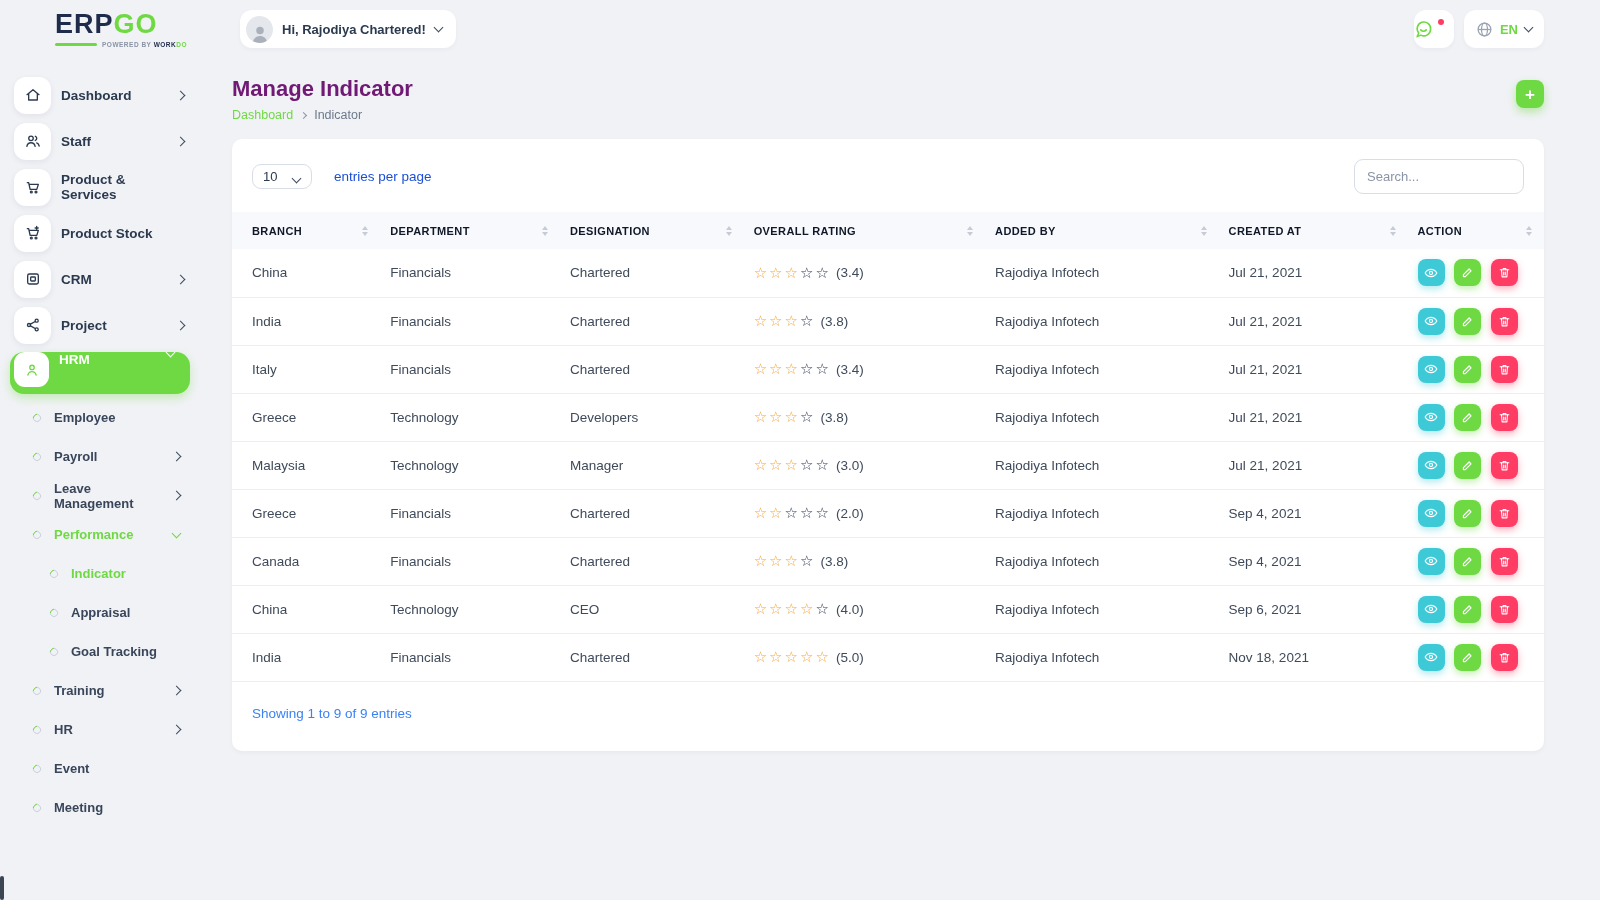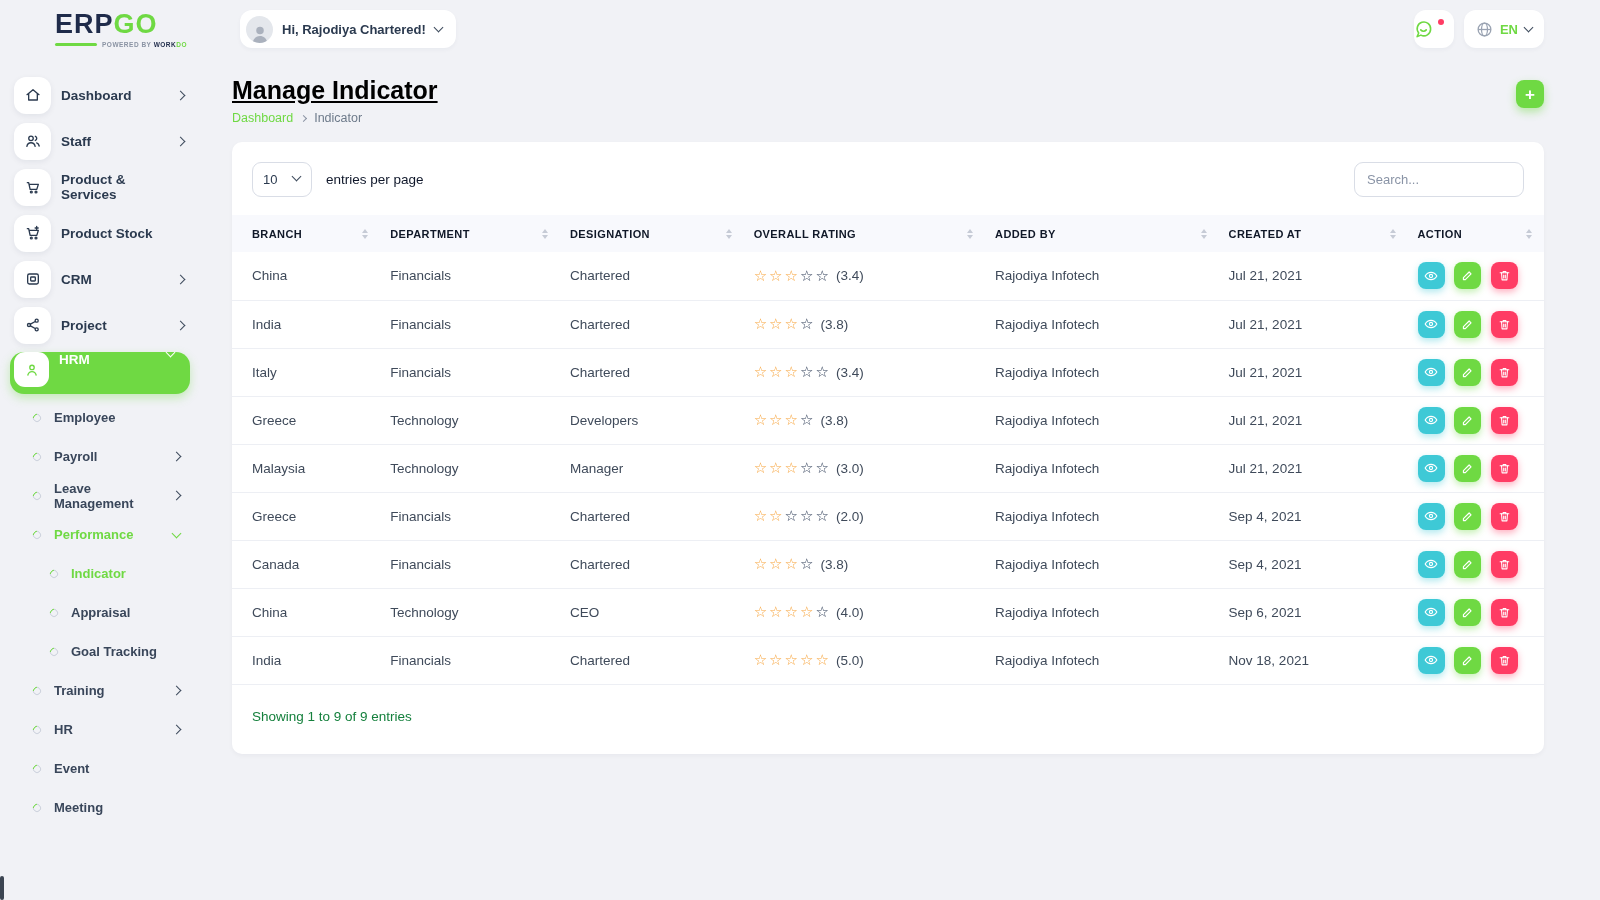--- a/index.html
+++ b/index.html
@@ -66,42 +66,42 @@
   .bullet { width:8px; height:8px; border-radius:50%; border:1.8px solid #cdd2dd; border-top-color:#6fd943; transform:rotate(-45deg); flex:0 0 auto; }
   .sub-label { margin-left:13px; font-size:13px; font-weight:600; color:#39465a; }
   .sub-item.green .sub-label { color:#6fd943; font-weight:700; }
   .sub-item.green .chev { border-color:#6fd943; }
   .sub-item.nested { padding-left:50px; }
   .scroll-nub { position:absolute; left:0; bottom:0; width:4px; height:24px; background:#3c4552; border-radius:2px; }
 
   
   .main { position:absolute; top:58px; left:200px; right:0; bottom:0; padding:18px 56px 0 32px; }
   .page-head { display:flex; align-items:flex-start; }
-  .page-title { font-size:25px; font-weight:700; color:#000000;text-decoration:underline; }
+  .page-title { font-size:22px; font-weight:700; color:#701a75; }
   .breadcrumb { display:flex; align-items:center; gap:8px; margin-top:6px; font-size:12.5px; }
   .crumb-link { color:#6fd943; text-decoration:none; cursor:pointer; }
   .crumb-sep { width:5px; height:5px; border-right:1.5px solid #8a93a3; border-bottom:1.5px solid #8a93a3; transform:rotate(-45deg); }
   .crumb-current { color:#6d7a8a; }
   .add-btn {
     margin-left:auto; width:28px; height:28px; border:none; border-radius:8px;
     background:#6fd943; color:#fff; font-size:17px; font-weight:700; line-height:1;
     cursor:pointer; box-shadow:0 4px 9px rgba(111,217,67,.45); margin-top:4px;
   }
 
   
   .card { margin-top:17px; background:#fff; border-radius:10px; box-shadow:0 2px 5px rgba(20,30,60,.04); padding-bottom:26px; }
   .card-controls { display:flex; align-items:center; padding:20px 20px 18px 20px; }
   .entries-select {
-    appearance:none; -webkit-appearance:none; width:60px; height:35px;
+    appearance:none; -webkit-appearance:none; width:60px; height:25px;
     border:1px solid #d9dde6; border-radius:9px; background:#fff;
     font-family:inherit; font-size:13px; color:#2b3a4f; padding:0 10px; cursor:pointer;
   }
   .select-wrap { position:relative; }
   .select-wrap .chev { position:absolute; right:12px; top:14px; pointer-events:none; }
-  .entries-label { margin-left:14px; font-size:13.5px; color:#0f172a; }
+  .entries-label { margin-left:22px; font-size:13.5px; color:#1d4ed8; }
   .search-input {
     margin-left:auto; width:170px; height:35px; border:1px solid #d9dde6; border-radius:9px;
     padding:16px 12px; font-family:inherit; font-size:13px; color:#2b3a4f; background:#fff; outline:none;
   }
   .search-input::placeholder { color:#8a94a6; }
 
   
   table { width:100%; border-collapse:collapse; table-layout:fixed; }
   thead th { background:#f8f9fd; height:37px; text-align:left; padding:0 10px; }
   thead th:first-child { padding-left:20px; }
@@ -120,21 +120,21 @@
   .actions-cell { white-space:nowrap; }
   .act {
     width:27px; height:27px; border:none; border-radius:8px; margin-right:6px;
     display:inline-flex; align-items:center; justify-content:center; color:#fff; cursor:pointer;
     vertical-align:middle;
   }
   .act.view { background:#3ec9d6; box-shadow:0 3px 7px rgba(62,201,214,.4); }
   .act.edit { background:#6fd943; box-shadow:0 3px 7px rgba(111,217,67,.4); }
   .act.del  { background:#ff3c64; box-shadow:0 3px 7px rgba(255,60,100,.4); }
 
-  .card-footer { padding:24px 20px 4px 20px; font-size:13.5px; color:#15803d; }
+  .card-footer { padding:24px 20px 4px 20px; font-size:13.5px; color:#3b82f6; }
 
   svg { display:block; }
 </style>
 </head>
 <body>
 
 <div class="app">
 
   <div class="topbar">
     <div class="logo-wrap">

